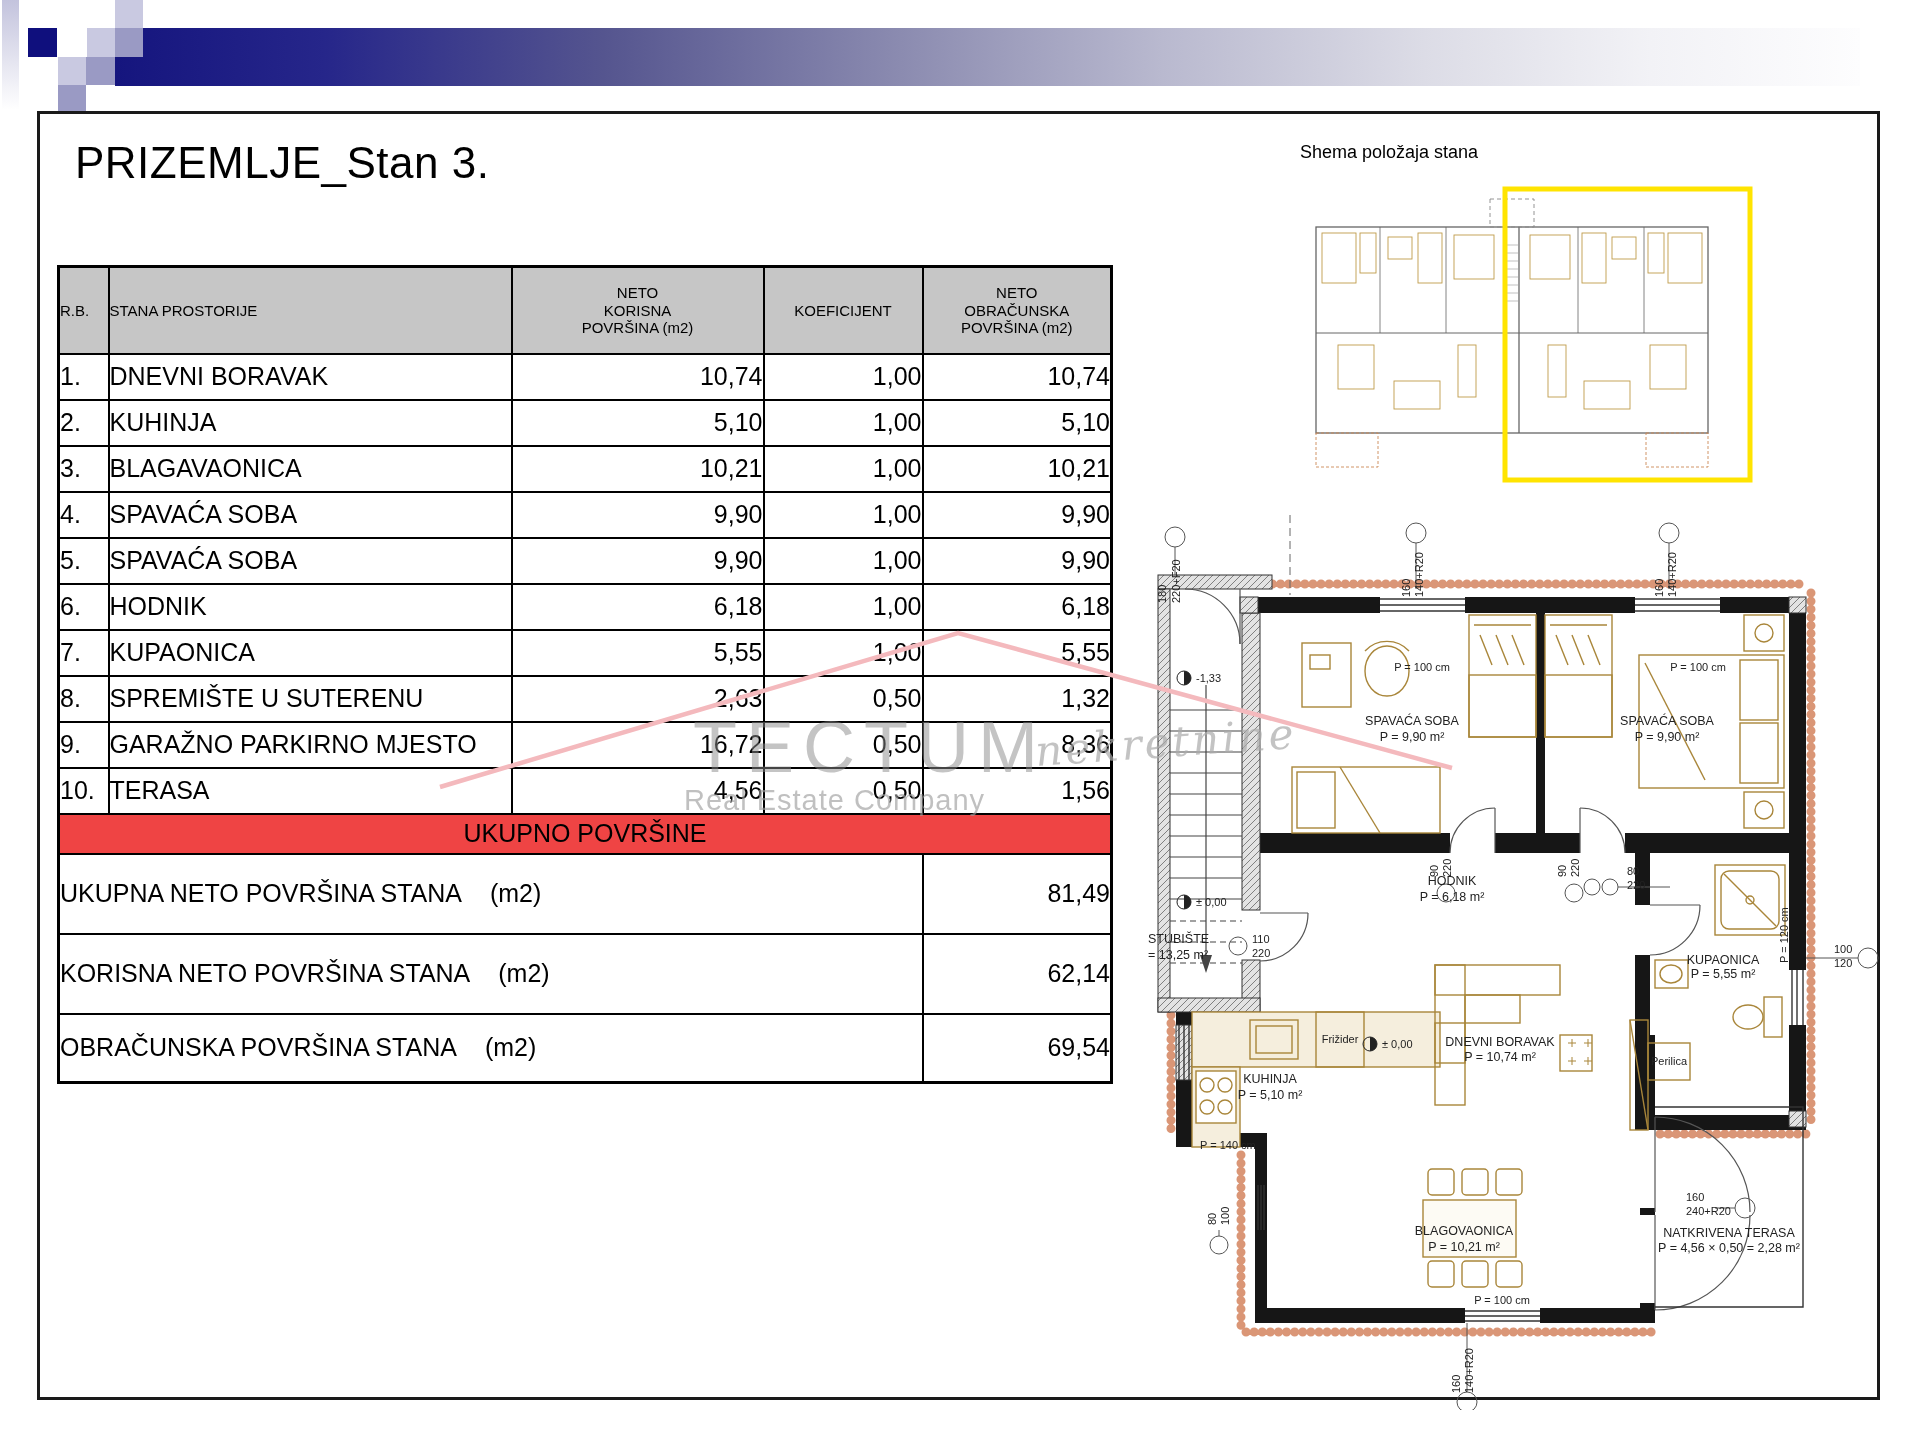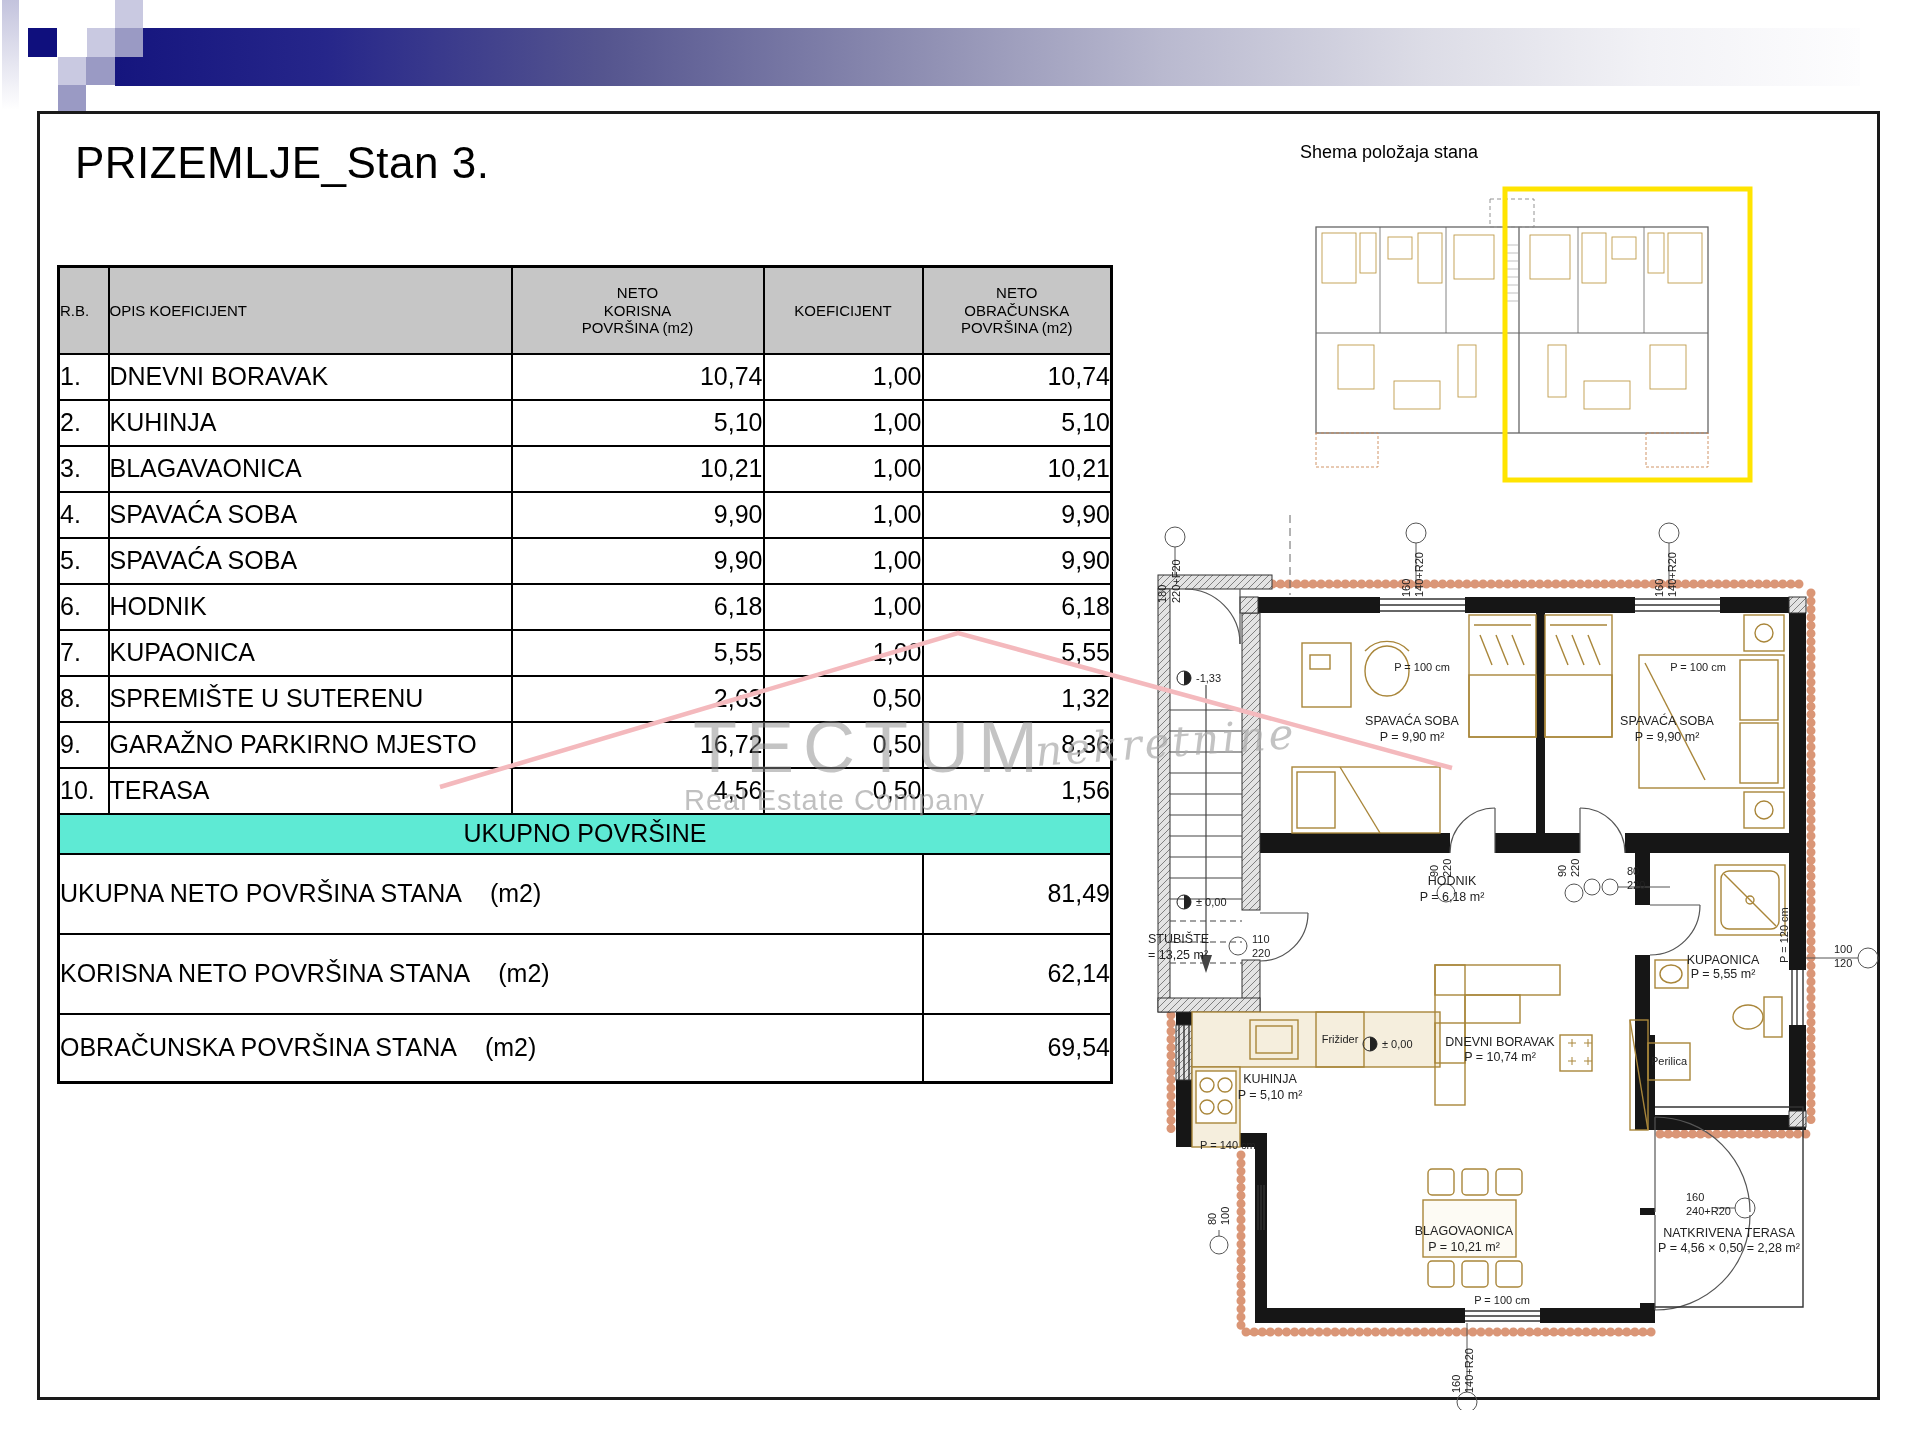--- a/index.html
+++ b/index.html
@@ -24,21 +24,21 @@
   #areas-table{border:3px solid #000;}
   tr.hdr{height:87px;background:#c6c6c6;}
   tr.hdr th{font-size:15px;white-space:pre-line;line-height:1.15;}
   th.l,td.l{text-align:left;padding-left:8px;}
   tr.data{height:46px;}
   td.rb{padding-left:6px;text-align:left;}
   td.n3{text-align:right;padding-right:50px;}
   td.n4{text-align:right;padding-right:48px;}
   td.n5{text-align:right;padding-right:42px;}
   tr.band{height:40px;}
-  tr.band td{background:#5eead4;text-align:center;font-size:25px;}
+  tr.band td{background:#ef4444;text-align:center;font-size:25px;}
   tr.sum{height:80px;}
   tr.sum td.lab{text-align:left;padding-left:8px;}
   tr.sum td.lab .unit{margin-left:28px;}
   tr.sumb{height:69px;}
   tr.sumb td{font-weight:bold;}
   tr.sumb td.lab{text-align:left;padding-left:8px;}
   tr.sumb td.lab .unit{margin-left:28px;}
   
   #schema-title{left:1300px;top:142px;font-size:18px;}
   
@@ -75,21 +75,21 @@
   <colgroup>
       <col style="width:50px">
       <col style="width:403px">
       <col style="width:252px">
       <col style="width:159px">
       <col style="width:189px">
     </colgroup>
   <tbody>
       <tr class="hdr">
     <th class="l">R.B.</th>
-    <th class="l">OPIS KOEFICIJENT</th>
+    <th class="l">STANA PROSTORIJE</th>
     <th>NETO
 KORISNA
 POVRŠINA (m2)</th>
     <th>KOEFICIJENT</th>
     <th>NETO
 OBRAČUNSKA
 POVRŠINA (m2)</th>
   </tr>
   <tr class="data">
         <td class="rb">1.</td>

